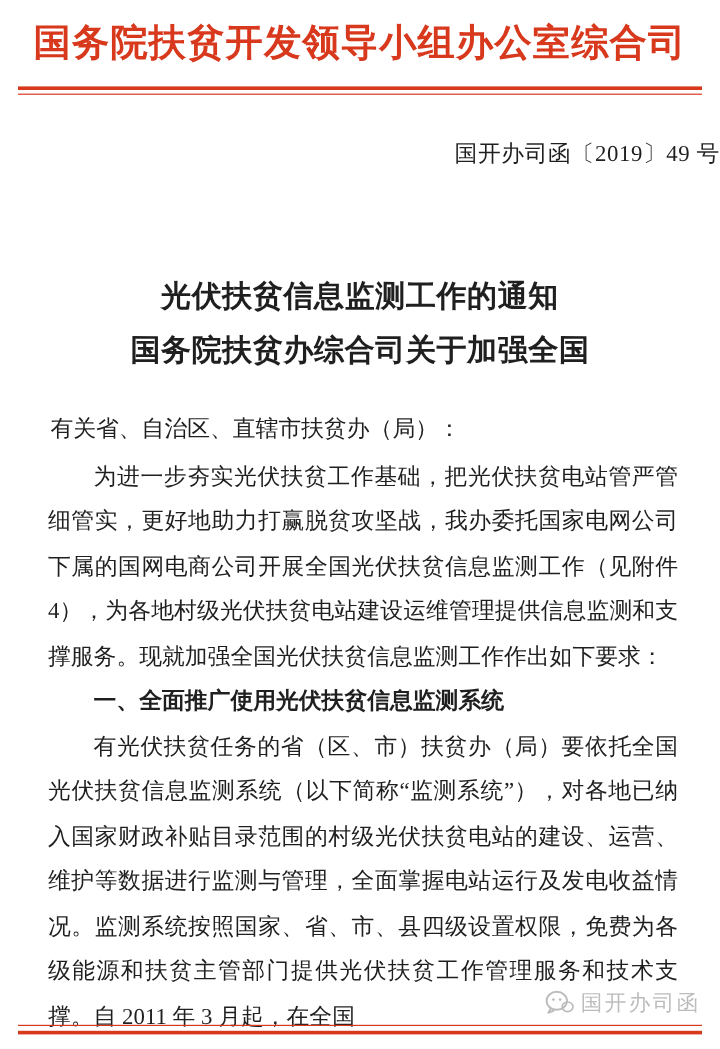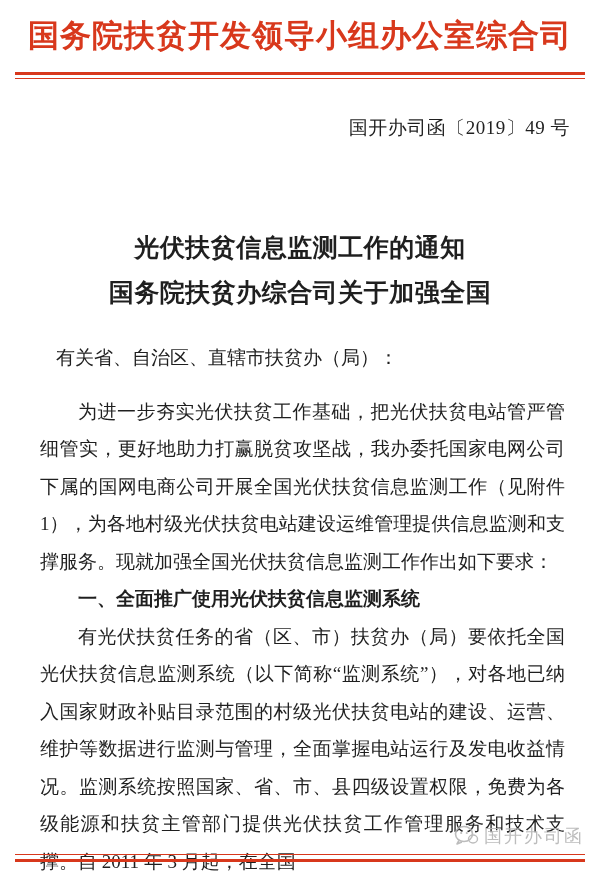--- a/index.html
+++ b/index.html
@@ -28,41 +28,40 @@
     white-space:nowrap;
   }
   .head-rule{
     margin:13px 15px 0 15px;
     height:3px;
     border-top:3px solid var(--accent-red);
     border-bottom:1px solid var(--accent-red);
   }
   .doc-number{
     margin-top:36px;
-    padding-right:30px;
     text-align:right;
     font-size:19px;
     letter-spacing:0.5px;
   }
   .title{
     margin-top:84px;
     text-align:center;
     font-size:25px;
     font-weight:bold;
     line-height:45px;
     letter-spacing:0.5px;
   }
   .content{
     margin:24px 35px 0 40px;
     font-size:19px;
     line-height:37.5px;
     text-align:justify;
     text-align-last:left;
   }
-  .salutation{margin:16px;}
+  .salutation{margin:2px;}
   .para{margin:0;text-indent:2em;}
   .section-heading{
     margin:0;
     text-indent:2em;
     font-weight:bold;
     font-family:"Liberation Sans","DejaVu Sans",sans-serif;
     font-size:19px;
   }
   .watermark{
     position:absolute;
@@ -94,21 +93,21 @@
 
   <div class="doc-number">国开办司函〔2019〕49 号</div>
 
   <div class="title">
     <div>光伏扶贫信息监测工作的通知</div>
     <div>国务院扶贫办综合司关于加强全国</div>
   </div>
 
   <div class="content">
     <p class="salutation">有关省、自治区、直辖市扶贫办（局）：</p>
-    <p class="para">为进一步夯实光伏扶贫工作基础，把光伏扶贫电站管严管细管实，更好地助力打赢脱贫攻坚战，我办委托国家电网公司下属的国网电商公司开展全国光伏扶贫信息监测工作（见附件 1），为各地村级光伏扶贫电站建设运维管理提供信息监测和支撑服务。现就加强全国光伏扶贫信息监测工作作出如下要求：</p>
+    <p class="para">为进一步夯实光伏扶贫工作基础，把光伏扶贫电站管严管细管实，更好地助力打赢脱贫攻坚战，我办委托国家电网公司下属的国网电商公司开展全国光伏扶贫信息监测工作（见附件 4），为各地村级光伏扶贫电站建设运维管理提供信息监测和支撑服务。现就加强全国光伏扶贫信息监测工作作出如下要求：</p>
     <p class="section-heading">一、全面推广使用光伏扶贫信息监测系统</p>
     <p class="para">有光伏扶贫任务的省（区、市）扶贫办（局）要依托全国光伏扶贫信息监测系统（以下简称“监测系统”），对各地已纳入国家财政补贴目录范围的村级光伏扶贫电站的建设、运营、维护等数据进行监测与管理，全面掌握电站运行及发电收益情况。监测系统按照国家、省、市、县四级设置权限，免费为各级能源和扶贫主管部门提供光伏扶贫工作管理服务和技术支撑。自 2011 年 3 月起，在全国</p>
   </div>
 
   <div class="watermark">
     <span>
       <svg width="26" height="22" viewBox="0 0 26 22" fill="none" xmlns="http://www.w3.org/2000/svg">
         <ellipse cx="11" cy="9" rx="8.5" ry="7.5" stroke="#b5b5b5" stroke-width="1.6"></ellipse>
         <path d="M6 15.5 L4 19 L9 17" stroke="#b5b5b5" stroke-width="1.6" fill="none" stroke-linejoin="round"></path>
         <circle cx="8.2" cy="8" r="1.1" fill="#b5b5b5"></circle>

